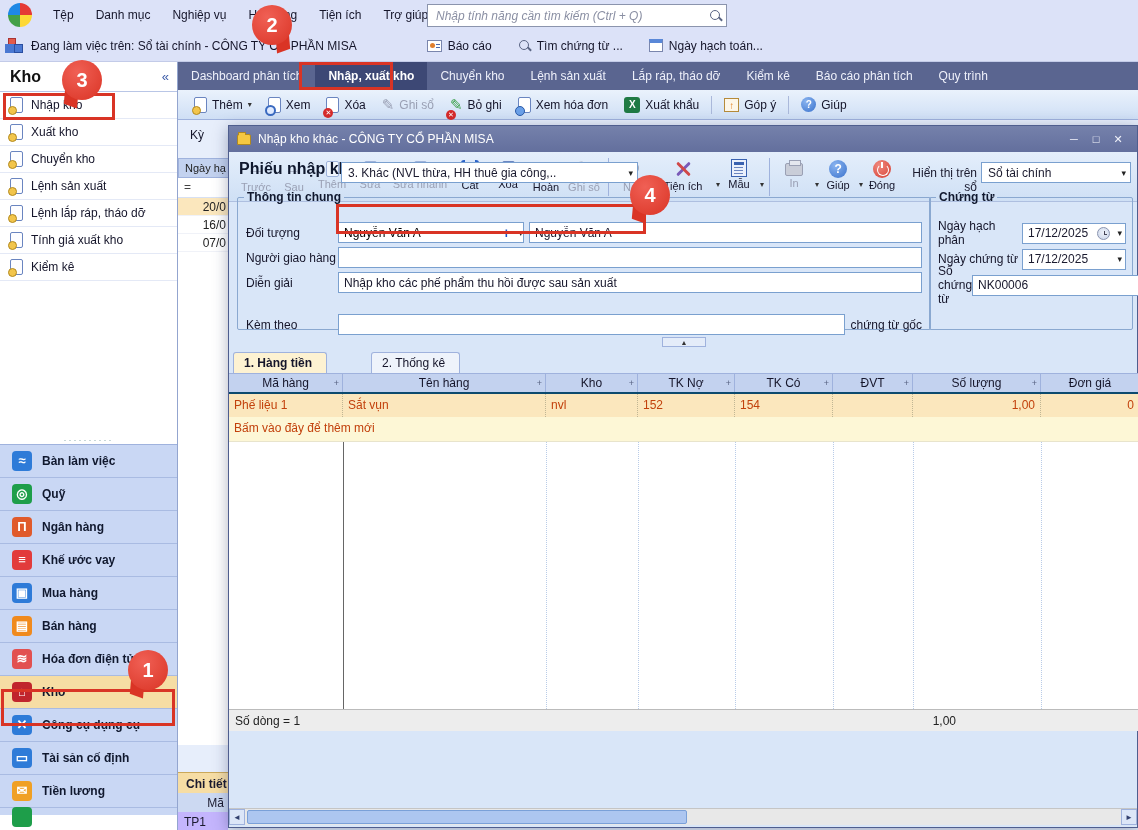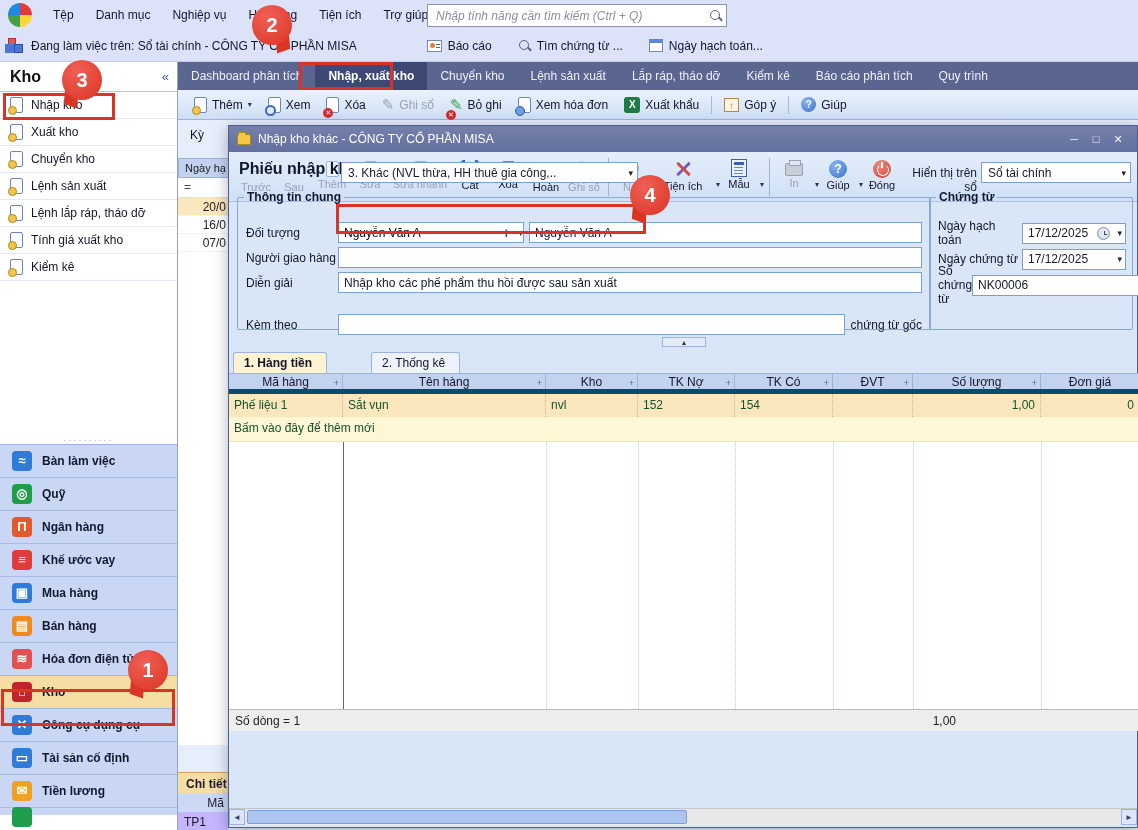--- a/index.html
+++ b/index.html
@@ -149,27 +149,27 @@
   .clock::after { content:""; position:absolute; left:6px; top:6px; width:3px; height:1px; background:#445; }
 
   .collapse-strip { position:absolute; left:0; top:258px; width:100%; height:12px; }
   .collapse-btn { position:absolute; left:433px; top:0; width:44px; height:10px; background:#e4ecf9; border:1px solid #9fb2dd; font-size:7px; color:#333; text-align:center; line-height:9px; cursor:pointer; }
 
   
   .grid-tabs { position:absolute; left:4px; top:274px; display:flex; gap:2px; }
   .gtab { padding:3px 14px 3px 10px; border:1px solid #9fb2dd; border-bottom:none; background:#eef3fb; cursor:pointer; border-radius:3px 3px 0 0; color:#15152a; }
   .gtab.active { background:#fdf2d2; font-weight:bold; }
   .grid { position:absolute; left:0; top:295px; width:910px; }
-  .ghead { display:flex; background:#c3d2ef; border-top:1px solid #9fb2dd; border-bottom:5px solid #0c4a6e; height:21px; }
+  .ghead { display:flex; background:#c3d2ef; border-top:1px solid #9fb2dd; border-bottom:2px solid #0c4a6e; height:21px; }
   .gh { display:flex; align-items:center; justify-content:center; position:relative; border-right:1px solid #9fb2dd; color:#15152a; }
   .gh .pin { position:absolute; right:3px; top:4px; font-size:9px; color:#5a6584; }
   .grow { display:flex; height:23px; }
   .grow.sel { background:#fbe7bd; }
   .grow.addnew { background:#fdf7d6; height:24px; }
-  .gc { padding:4px 5px 0 5px; border-right:1px dotted #c0b694; white-space:nowrap; overflow:hidden; color:#14532d; }
+  .gc { padding:4px 5px 0 5px; border-right:1px dotted #c0b694; white-space:nowrap; overflow:hidden; color:#c2410c; }
   .gc.num { text-align:right; }
   .c0{width:114px;flex:0 0 114px} .c1{width:203px;flex:0 0 203px} .c2{width:92px;flex:0 0 92px}
   .c3{width:97px;flex:0 0 97px} .c4{width:98px;flex:0 0 98px} .c5{width:80px;flex:0 0 80px}
   .c6{width:128px;flex:0 0 128px} .c7{width:98px;flex:0 0 98px}
   .gempty { position:relative; height:268px; background:#fff; border-top:1px solid #e8e4cc; }
   .vline { position:absolute; top:0; bottom:0; border-left:1px dotted #b9cce8; }
   .vline.solid { border-left:1px solid #666; }
   .gsummary { display:flex; height:22px; background:#ededed; border-top:1px solid #bbb; align-items:center; }
   .gsum-label { padding-left:6px; width:317px; color:#222; }
   .gsum-qty { width:128px; margin-left:287px; text-align:right; padding-right:5px; color:#222; }
@@ -488,21 +488,21 @@
         <div class="frow" style="top:93px;margin-top:17px;">
           <span class="flabel">Kèm theo</span>
           <input class="finput" value="" style="">
           <span class="suffix">chứng từ gốc</span>
         </div>
       </fieldset>
 
       <fieldset class="fs-voucher" style="top:-12px;">
         <legend>Chứng từ</legend>
         <div class="vrow" style="top:18px;">
-          <span class="vlabel">Ngày hạch toán</span>
+          <span class="vlabel">Ngày hạch phân</span>
           <div class="date-field">
             <span class="dval">17/12/2025</span>
             <span class="clock"></span>
             <span class="dd-caret">▾</span>
           </div>
         </div>
         <div class="vrow" style="top:44px;">
           <span class="vlabel">Ngày chứng từ</span>
           <div class="date-field">
             <span class="dval">17/12/2025</span>

